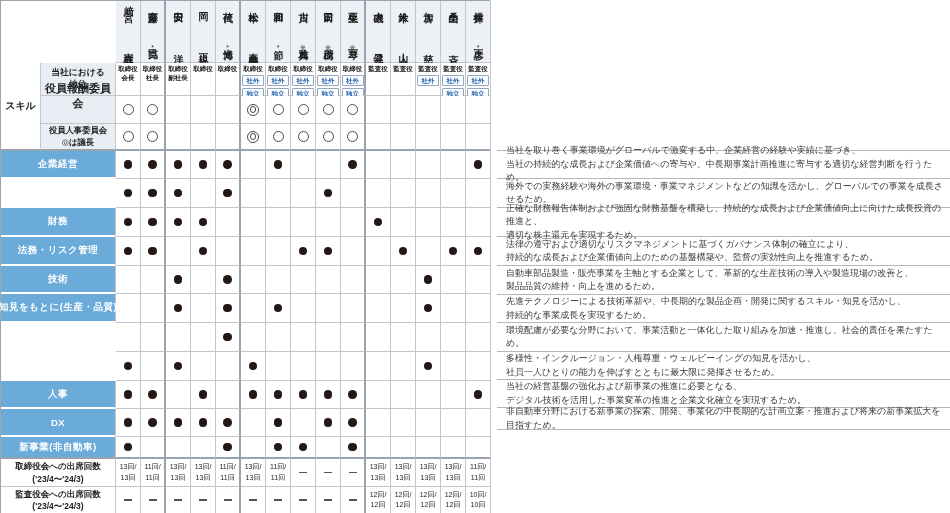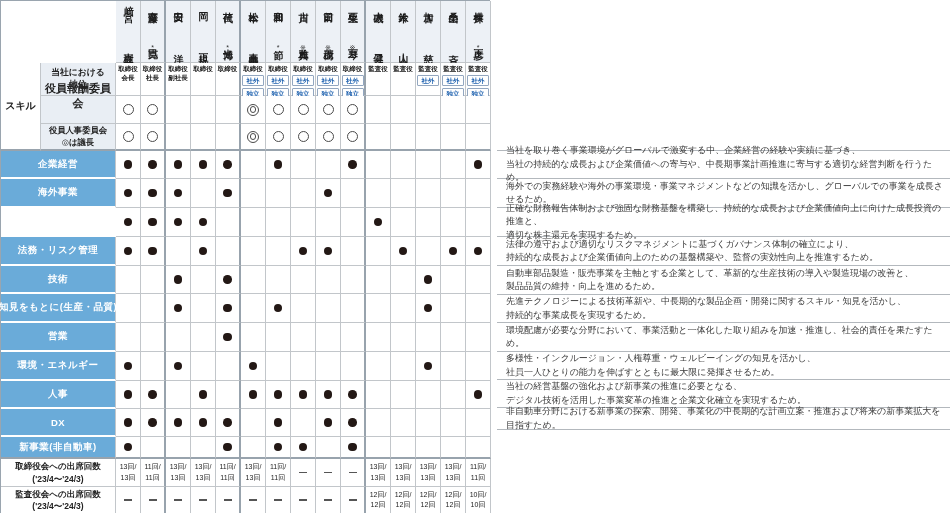--- a/index.html
+++ b/index.html
@@ -696,26 +696,24 @@
       </div>
       <div class="c dc" style="grid-area: 14 / 17;"></div>
       <div class="c dc thick" style="grid-area: 15 / 17;"></div>
       <div class="c dc att" style="grid-area: 16 / 17;">
         <span>11回/<br>11回</span>
       </div>
       <div class="c dc att" style="grid-area: 17 / 17;">
         <span>10回/<br>10回</span>
       </div>
       <div class="bar" style="grid-area: 5 / 1 / auto / span 2;">企業経営</div>
-      <div class="bar" style="grid-area: 6 / 1 / auto / span 2;">海外事業</div>
+      <div class="bar" style="grid-area: 7 / 1 / auto / span 2;">財務</div>
       <div class="bar" style="grid-area: 8 / 1 / auto / span 2;">法務・リスク管理</div>
       <div class="bar" style="grid-area: 9 / 1 / auto / span 2;">技術</div>
       <div class="bar" style="grid-area: 10 / 1 / auto / span 2;">知見をもとに(生産・品質)</div>
-      <div class="bar" style="grid-area: 11 / 1 / auto / span 2;">営業</div>
-      <div class="bar" style="grid-area: 12 / 1 / auto / span 2;">環境・エネルギー</div>
       <div class="bar" style="grid-area: 13 / 1 / auto / span 2;">人事</div>
       <div class="bar" style="grid-area: 14 / 1 / auto / span 2;">DX</div>
       <div class="bar bar-last" style="grid-area: 15 / 1 / auto / span 2;">新事業(非自動車)</div>
     </div>
 
   <div class="defs">
     <div id="defrows">
         <div class="defrow" style="height: 28px;">当社を取り巻く事業環境がグローバルで激変する中、企業経営の経験や実績に基づき、
 当社の持続的な成長および企業価値への寄与や、中長期事業計画推進に寄与する適切な経営判断を行うため。</div>
         <div class="defrow" style="height: 29px;">海外での実務経験や海外の事業環境・事業マネジメントなどの知識を活かし、グローバルでの事業を成長させるため。</div>

